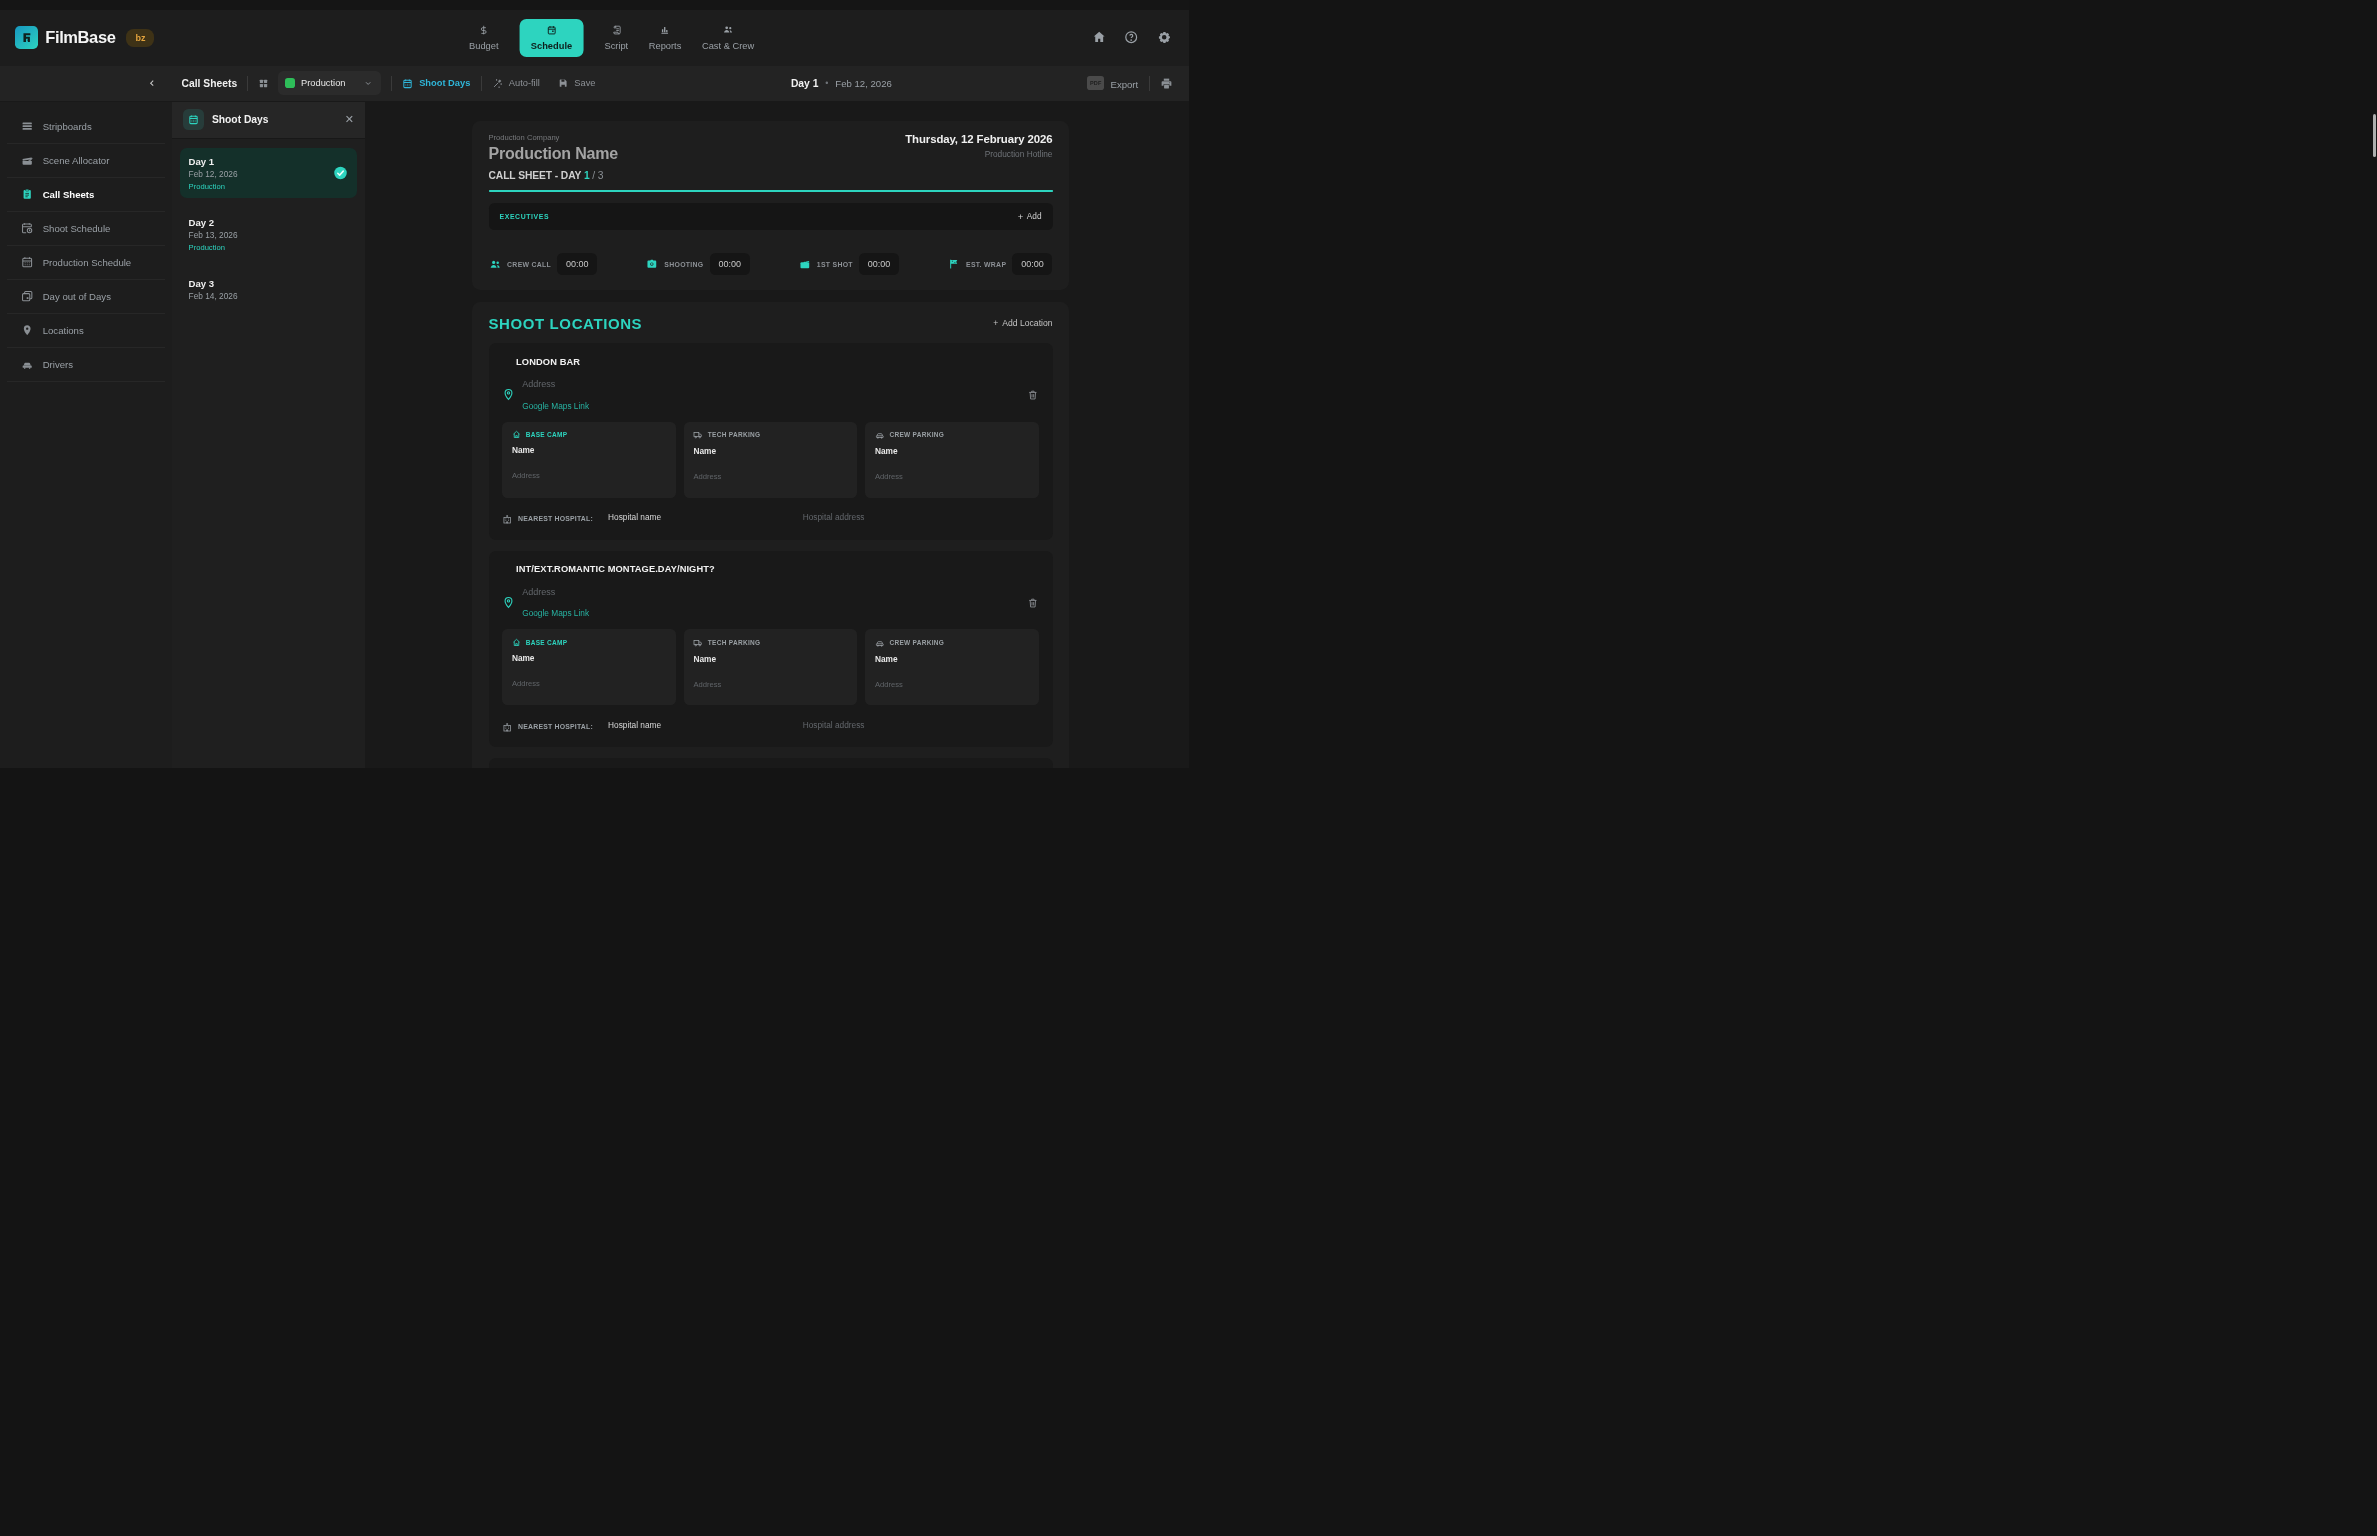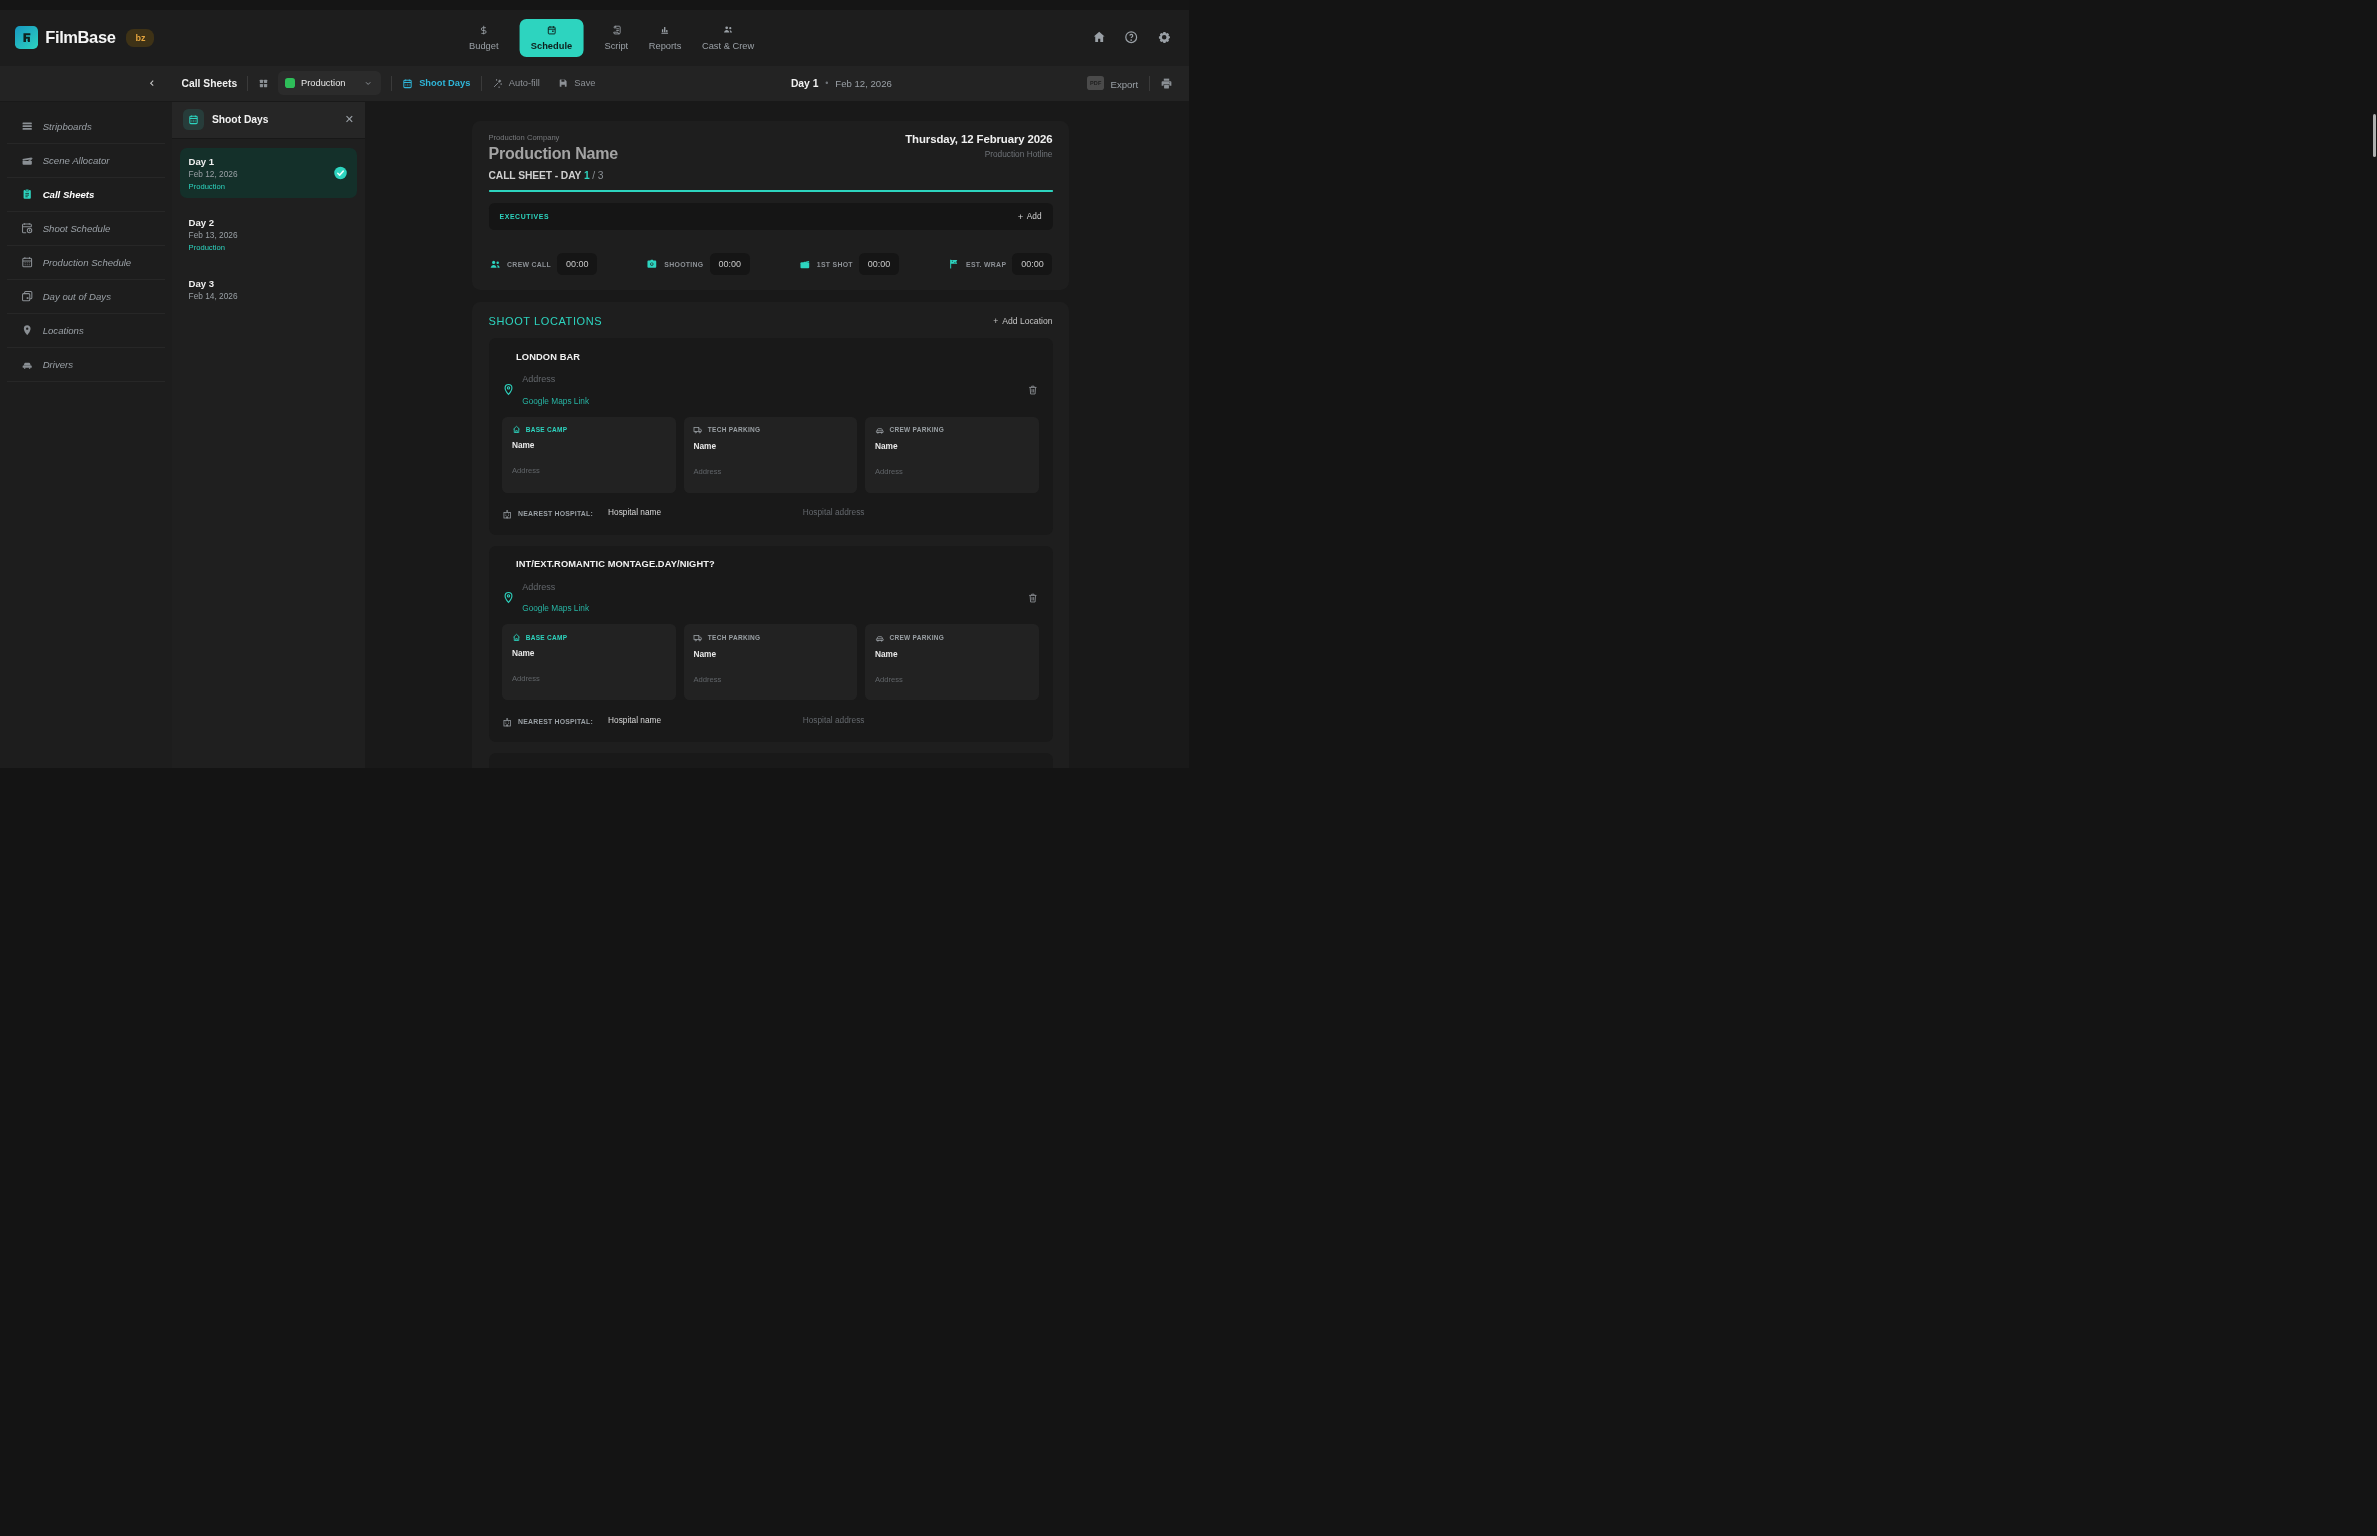--- a/index.html
+++ b/index.html
@@ -36,21 +36,21 @@
   .day-indicator .d { font-size:10.3px; font-weight:700; color:#f2f2f2; }
   .day-indicator .dot { color:#6f7378; font-size:9px; }
   .day-indicator .dt { font-size:9.6px; color:#9aa0a6; }
   .pdf-badge { width:17px; height:13.8px; border-radius:2.8px; background:#4a4a4a; color:#1d1d1d; font-size:5.5px; font-weight:800; display:flex; align-items:center; justify-content:center; letter-spacing:0.2px; }
   .export-group { display:flex; align-items:center; margin-right:16.5px; }
   .export-lbl { font-size:9.6px; color:#9aa0a6; margin-left:6.2px; }
   .printer { color:#8a8f94; }
 
   
   .content-row { display:flex; height:667px; }
-  .sidebar { width:172px; flex:none; background:#1d1d1d; padding-top:8.3px; position:relative;font-style:italic; }
+  .sidebar { width:172px; flex:none; background:#1d1d1d; padding-top:8.3px; position:relative; }
   .side-item { height:34px; margin:0 6.9px; padding-left:13.8px; display:flex; align-items:center; gap:9.6px; border-bottom:0.7px solid #272727; color:#9aa0a6; font-size:9.6px; }
   .side-item .si { color:#8a8f94; }
   .side-item.active { color:#ffffff; font-weight:700; }
   .side-item.active .si { color:#2dd4bf; }
 
   .panel { width:193px; flex:none; background:#1f1f1f; }
   .panel-head { height:37px; background:#262626; display:flex; align-items:center; padding:0 11px; border-bottom:0.7px solid #181818; }
   .panel-ic-box { width:20.6px; height:20.6px; border-radius:5.5px; background:rgba(45,212,191,.13); display:flex; align-items:center; justify-content:center; color:#2dd4bf; }
   .panel-title { font-size:10.3px; font-weight:700; color:#f2f2f2; margin-left:8.3px; }
   .panel-close { margin-left:auto; color:#9aa0a6; font-size:11px; }
@@ -80,21 +80,21 @@
   .add-btn { font-size:8.3px; color:#d0d0d0; display:flex; align-items:center; gap:3.4px; }
   .add-btn .plus { font-size:9.6px; }
   .times-row { margin-top:23px; display:flex; justify-content:space-between; align-items:center; }
   .time-group { display:flex; align-items:center; gap:6.2px; }
   .time-group .ti { color:#2dd4bf; }
   .time-lbl { font-size:6.9px; font-weight:800; letter-spacing:0.3px; color:#8d9196; }
   .time-input { width:40px; height:22px; background:#151515; border-radius:5.5px; display:flex; align-items:center; justify-content:center; font-size:9px; color:#c9c9c9; }
 
   .card-locations { margin-top:12.4px; padding:12.4px 16.5px; height:482px; }
   .loc-head { display:flex; justify-content:space-between; align-items:center; }
-  .loc-section-lbl { font-size:11px; font-weight:400; letter-spacing:0.6px; color:#2dd4bf; }
+  .loc-section-lbl { font-size:15px; font-weight:700; letter-spacing:0.6px; color:#2dd4bf; }
   .addloc { font-size:8.6px; color:#c4c4c4; display:flex; align-items:center; gap:4.1px; }
   .loc-card { margin-top:11px; background:#191919; border-radius:6.9px; padding:12.4px 13.8px 12.4px; }
   .loc-title { font-size:9.3px; font-weight:800; color:#f2f2f2; margin:1.4px 0 0 13.8px; letter-spacing:0.1px; }
   .addr-row { margin-top:12.4px; display:flex; align-items:center; }
   .addr-row .pin { color:#2dd4bf; margin-right:6.9px; }
   .addr-lines { display:flex; flex-direction:column; }
   .addr-ph { font-size:9px; color:#63676c; }
   .maps-link { font-size:8.3px; color:#27b3a2; margin-top:11.7px; }
   .trash { margin-left:auto; color:#8b8f94; }
   .areas-row { margin-top:11px; display:flex; gap:8.3px; }

